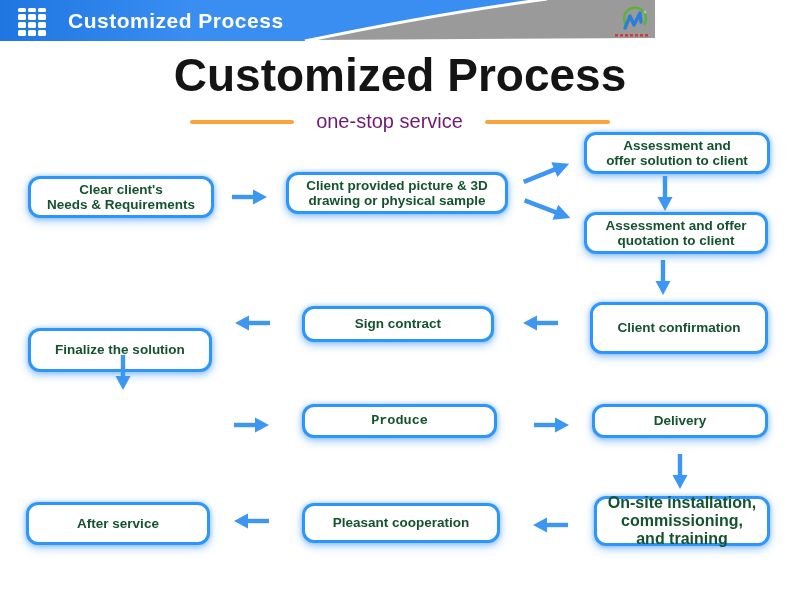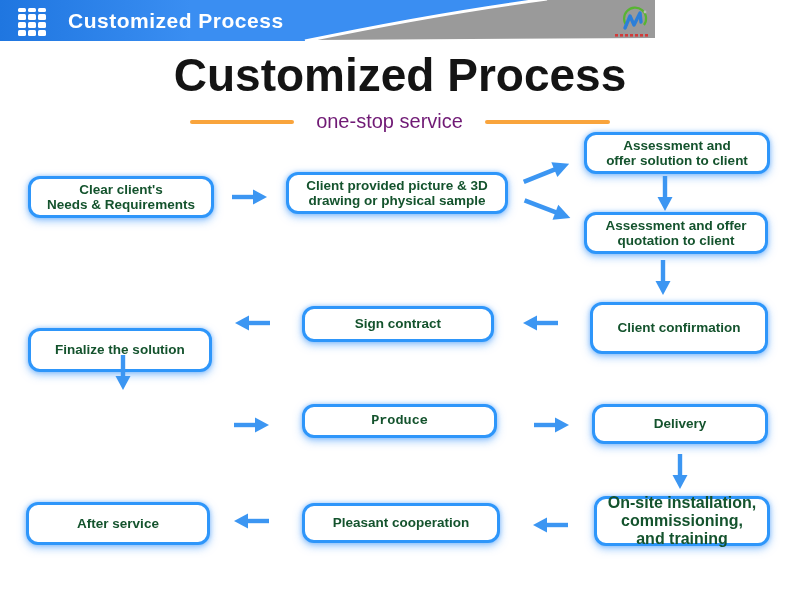--- a/index.html
+++ b/index.html
@@ -102,21 +102,21 @@
   <div class="box" style="left:286px;top:172px;width:222px;height:42px;">Client provided picture &amp; 3D
 drawing or physical sample</div>
   <div class="box" style="left:584px;top:132px;width:186px;height:42px;">Assessment and
 offer solution to client</div>
   <div class="box" style="left:584px;top:212px;width:184px;height:42px;">Assessment and offer
 quotation to client</div>
   <div class="box" style="left:590px;top:302px;width:178px;height:52px;">Client confirmation</div>
   <div class="box" style="left:302px;top:306px;width:192px;height:36px;">Sign contract</div>
   <div class="box" style="left:28px;top:292px;width:184px;height:44px;margin-top:36px;">Finalize the solution</div>
   <div class="box" style="left:302px;top:404px;width:195px;height:34px;font-family:Liberation Mono, monospace;">Produce</div>
-  <div class="box" style="left:592px;top:404px;width:176px;height:40px;">Delivery</div>
+  <div class="box" style="left:592px;top:404px;width:176px;height:34px;">Delivery</div>
   <div class="box" style="left:594px;top:496px;width:176px;height:50px;font-size:16px;">On-site installation,
 commissioning,
 and training</div>
   <div class="box" style="left:302px;top:503px;width:198px;height:40px;">Pleasant cooperation</div>
   <div class="box" style="left:26px;top:502px;width:184px;height:43px;">After service</div>
 
   <svg style="position:absolute;width:0;height:0;">
       <defs>
     <g id="arr">
       <line x1="3" y1="10" x2="26" y2="10" stroke="#3c96f2" stroke-width="4.4"></line>

